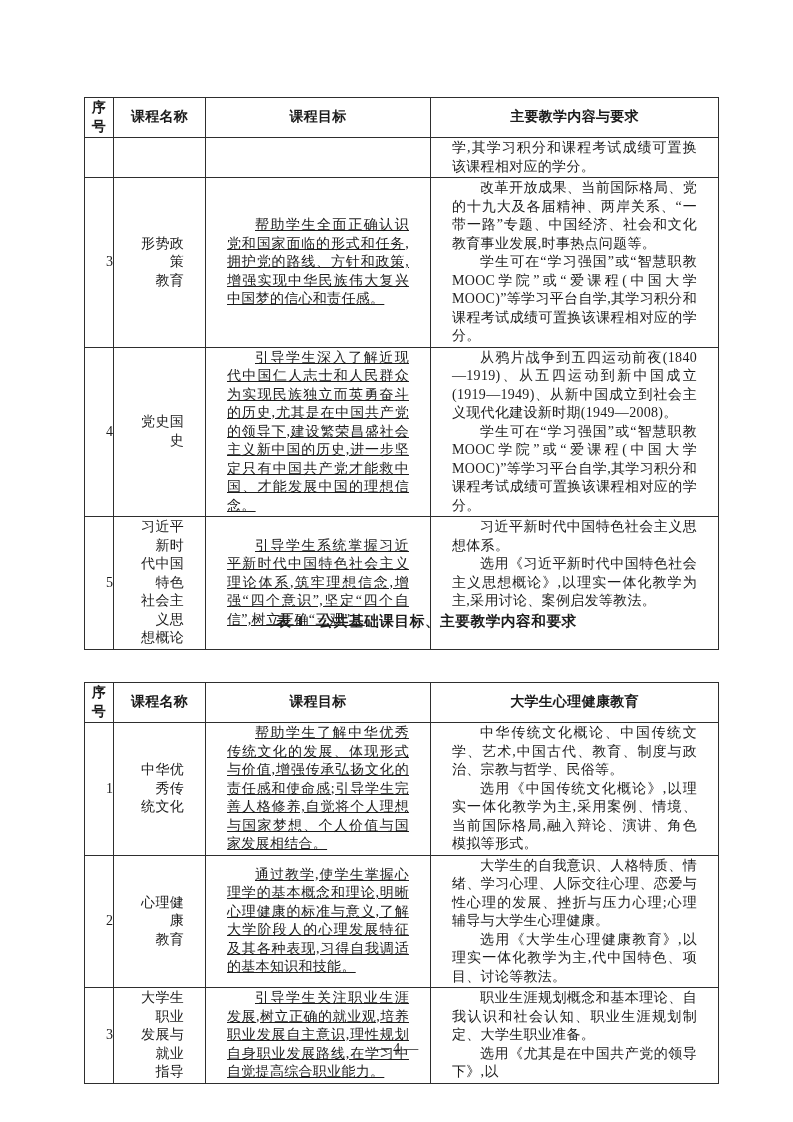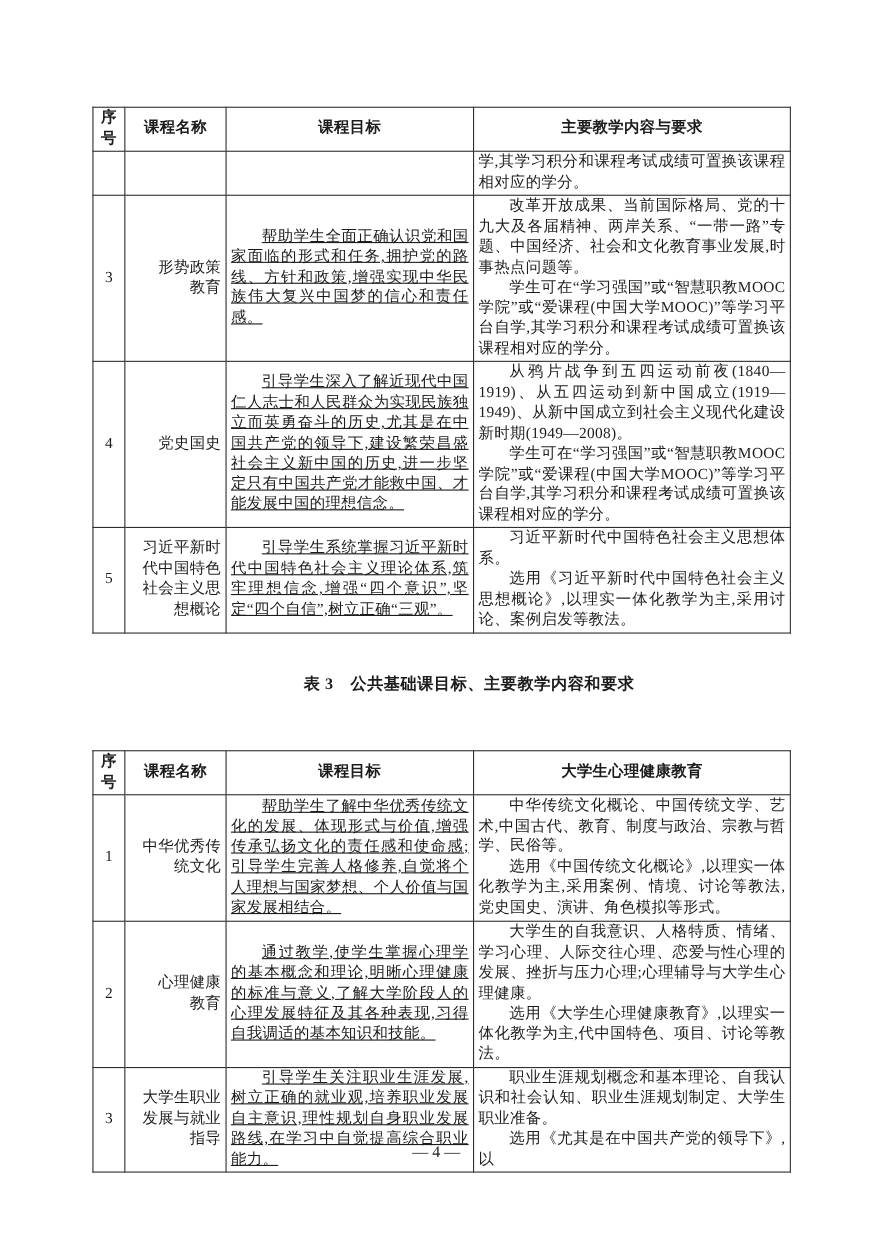--- a/index.html
+++ b/index.html
@@ -25,21 +25,21 @@
   }
   #table1{top:97px;}
   #table2{top:682px;}
   td,th{
     border:1px solid #2e2e2e;
     font-size:14px;
     line-height:18.5px;
     letter-spacing:0.3px;
     font-weight:normal;
     vertical-align:middle;
-    padding:1px 4px;
+    padding:1px 21px;
     overflow:hidden;
   }
   th{font-weight:bold;text-align:center;padding:1px 2px;}
   .pre{white-space:pre-line;}
   .c-no{text-align:center;}
   .c-name{text-align:right;}
   .c-obj{text-align:justify;text-decoration:underline;}
   .c-cont{text-align:justify;vertical-align:top;}
   td p{margin:0;text-align:justify;}
   td p.ind{text-indent:2em;}
@@ -150,21 +150,21 @@
     </tr>
     <tr class="h115">
       <td class="c-no">1</td>
       <td class="c-name pre">中华优秀传
 统文化</td>
       <td class="c-obj">
         <p class="ind">帮助学生了解中华优秀传统文化的发展、体现形式与价值,增强传承弘扬文化的责任感和使命感;引导学生完善人格修养,自觉将个人理想与国家梦想、个人价值与国家发展相结合。</p>
       </td>
       <td class="c-cont">
         <p class="ind">中华传统文化概论、中国传统文学、艺术,中国古代、教育、制度与政治、宗教与哲学、民俗等。</p>
-        <p class="ind">选用《中国传统文化概论》,以理实一体化教学为主,采用案例、情境、讨论等教法,党史国史、演讲、角色模拟等形式。</p>
+        <p class="ind">选用《中国传统文化概论》,以理实一体化教学为主,采用案例、情境、当前国际格局,融入辩论、演讲、角色模拟等形式。</p>
       </td>
     </tr>
     <tr class="h114">
       <td class="c-no">2</td>
       <td class="c-name pre">心理健康
 教育</td>
       <td class="c-obj">
         <p class="ind">通过教学,使学生掌握心理学的基本概念和理论,明晰心理健康的标准与意义,了解大学阶段人的心理发展特征及其各种表现,习得自我调适的基本知识和技能。</p>
       </td>
       <td class="c-cont">

